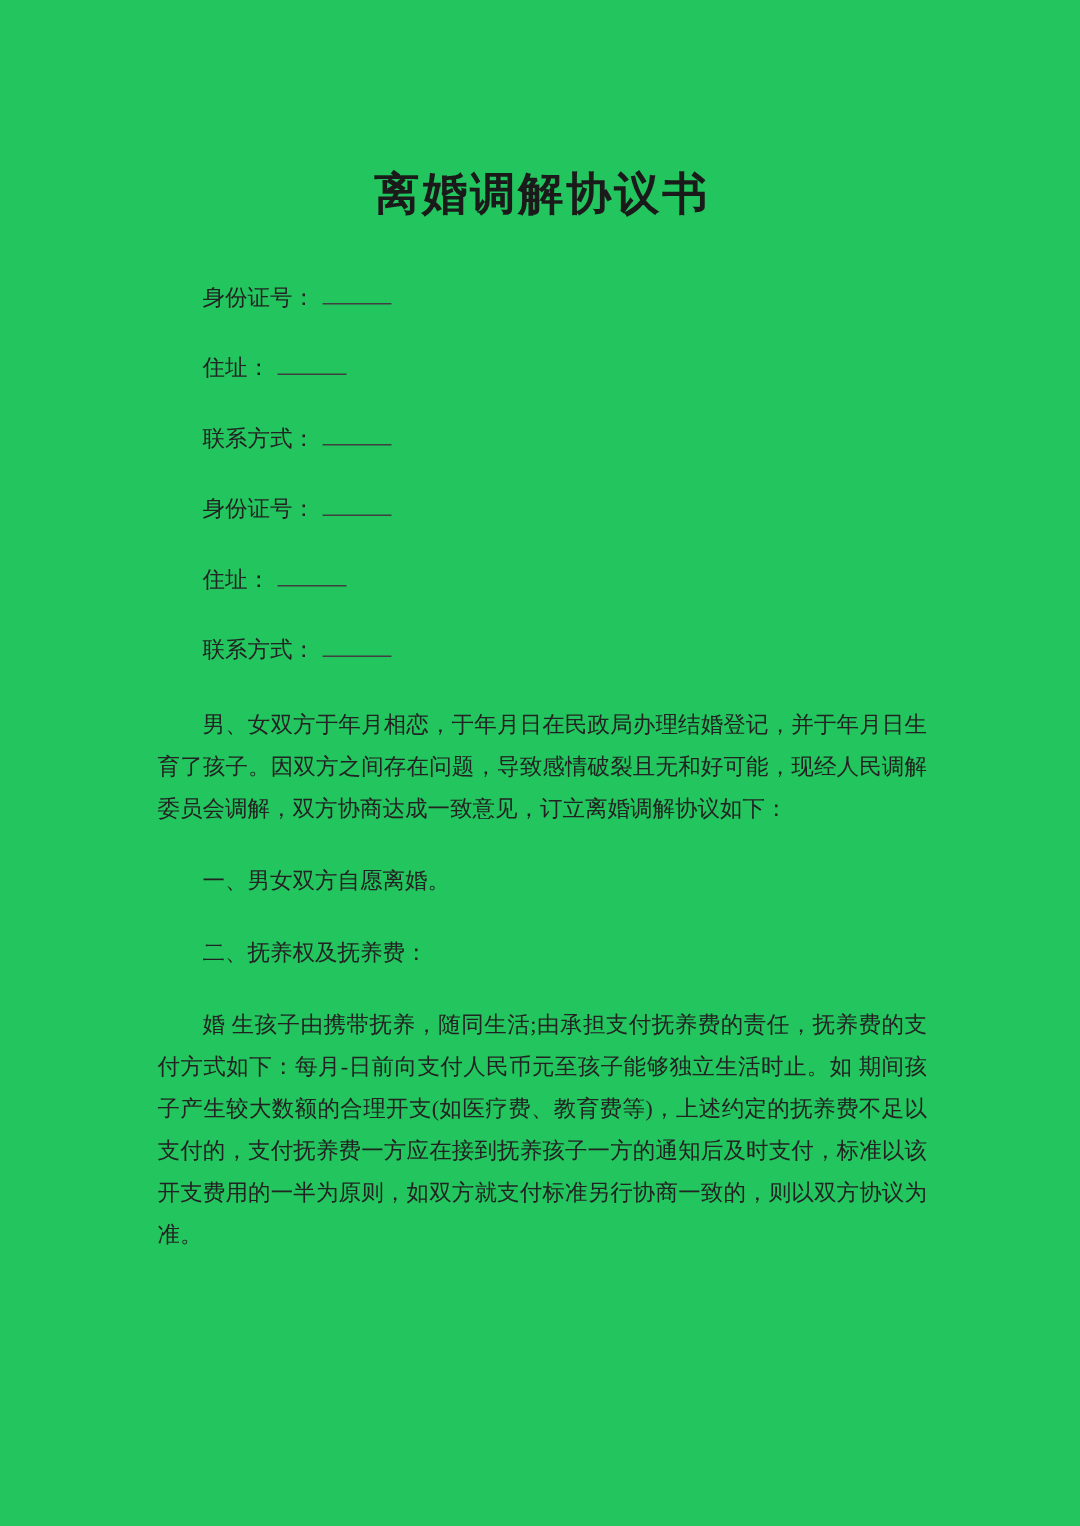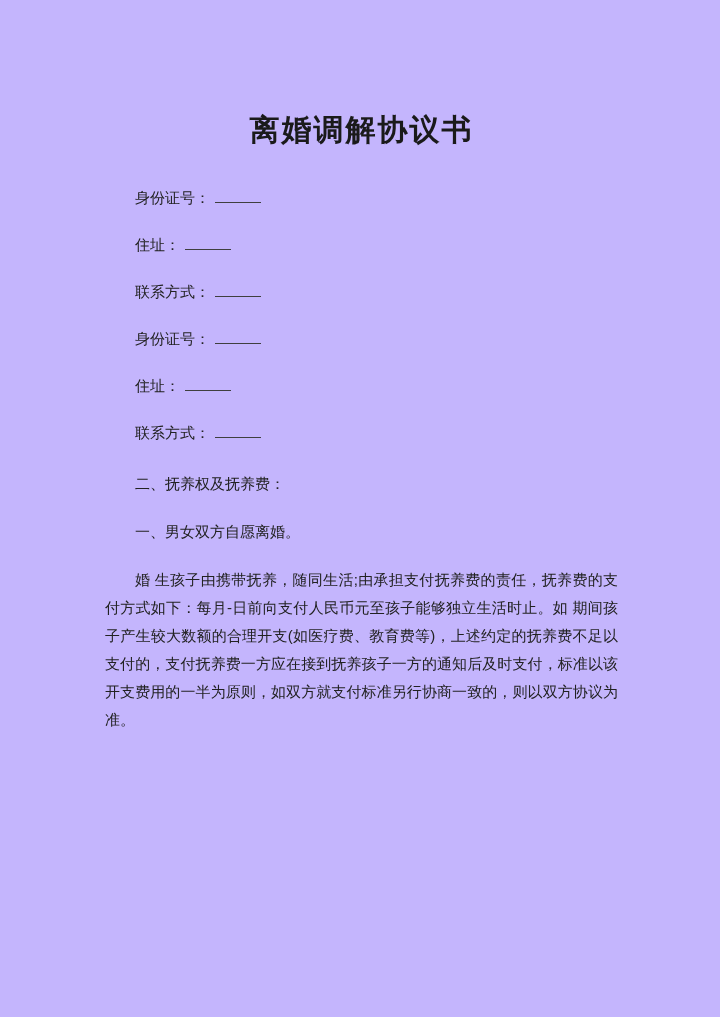--- a/index.html
+++ b/index.html
@@ -4,23 +4,23 @@
 <style>
   html, body {
     margin: 0;
     padding: 0;
     background: #ffffff;
   }
   .page {
     position: relative;
     width: 720px;
     height: 1017px;
-    background: #c4b5fd;
+    background: #22c55e;
     overflow: hidden;
-    font-family: Liberation Sans, sans-serif;
+    font-family: Liberation Serif, serif;
     color: #222222;
   }
   .content {
     position: absolute;
     left: 105px;
     top: 0;
     width: 513px;
   }
   .doc-title {
     margin: 110px 0 0 0;
@@ -105,19 +105,20 @@
         <span class="form-label">住址：</span><span class="blank-line"></span>
       </div>
 
       <div class="form-row">
         <span class="form-label">联系方式：</span><span class="blank-line"></span>
       </div>
 
     </div>
 
     <div class="body-section">
+      <p class="para">男、女双方于年月相恋，于年月日在民政局办理结婚登记，并于年月日生育了孩子。因双方之间存在问题，导致感情破裂且无和好可能，现经人民调解委员会调解，双方协商达成一致意见，订立离婚调解协议如下：</p>
+      <p class="para clause">一、男女双方自愿离婚。</p>
       <p class="para clause">二、抚养权及抚养费：</p>
-      <p class="para clause">一、男女双方自愿离婚。</p>
       <p class="para">婚 生孩子由携带抚养，随同生活;由承担支付抚养费的责任，抚养费的支付方式如下：每月-日前向支付人民币元至孩子能够独立生活时止。如 期间孩子产生较大数额的合理开支(如医疗费、教育费等)，上述约定的抚养费不足以支付的，支付抚养费一方应在接到抚养孩子一方的通知后及时支付，标准以该 开支费用的一半为原则，如双方就支付标准另行协商一致的，则以双方协议为准。</p>
     </div>
 
   </div>
 </div>
 
 </body></html>

